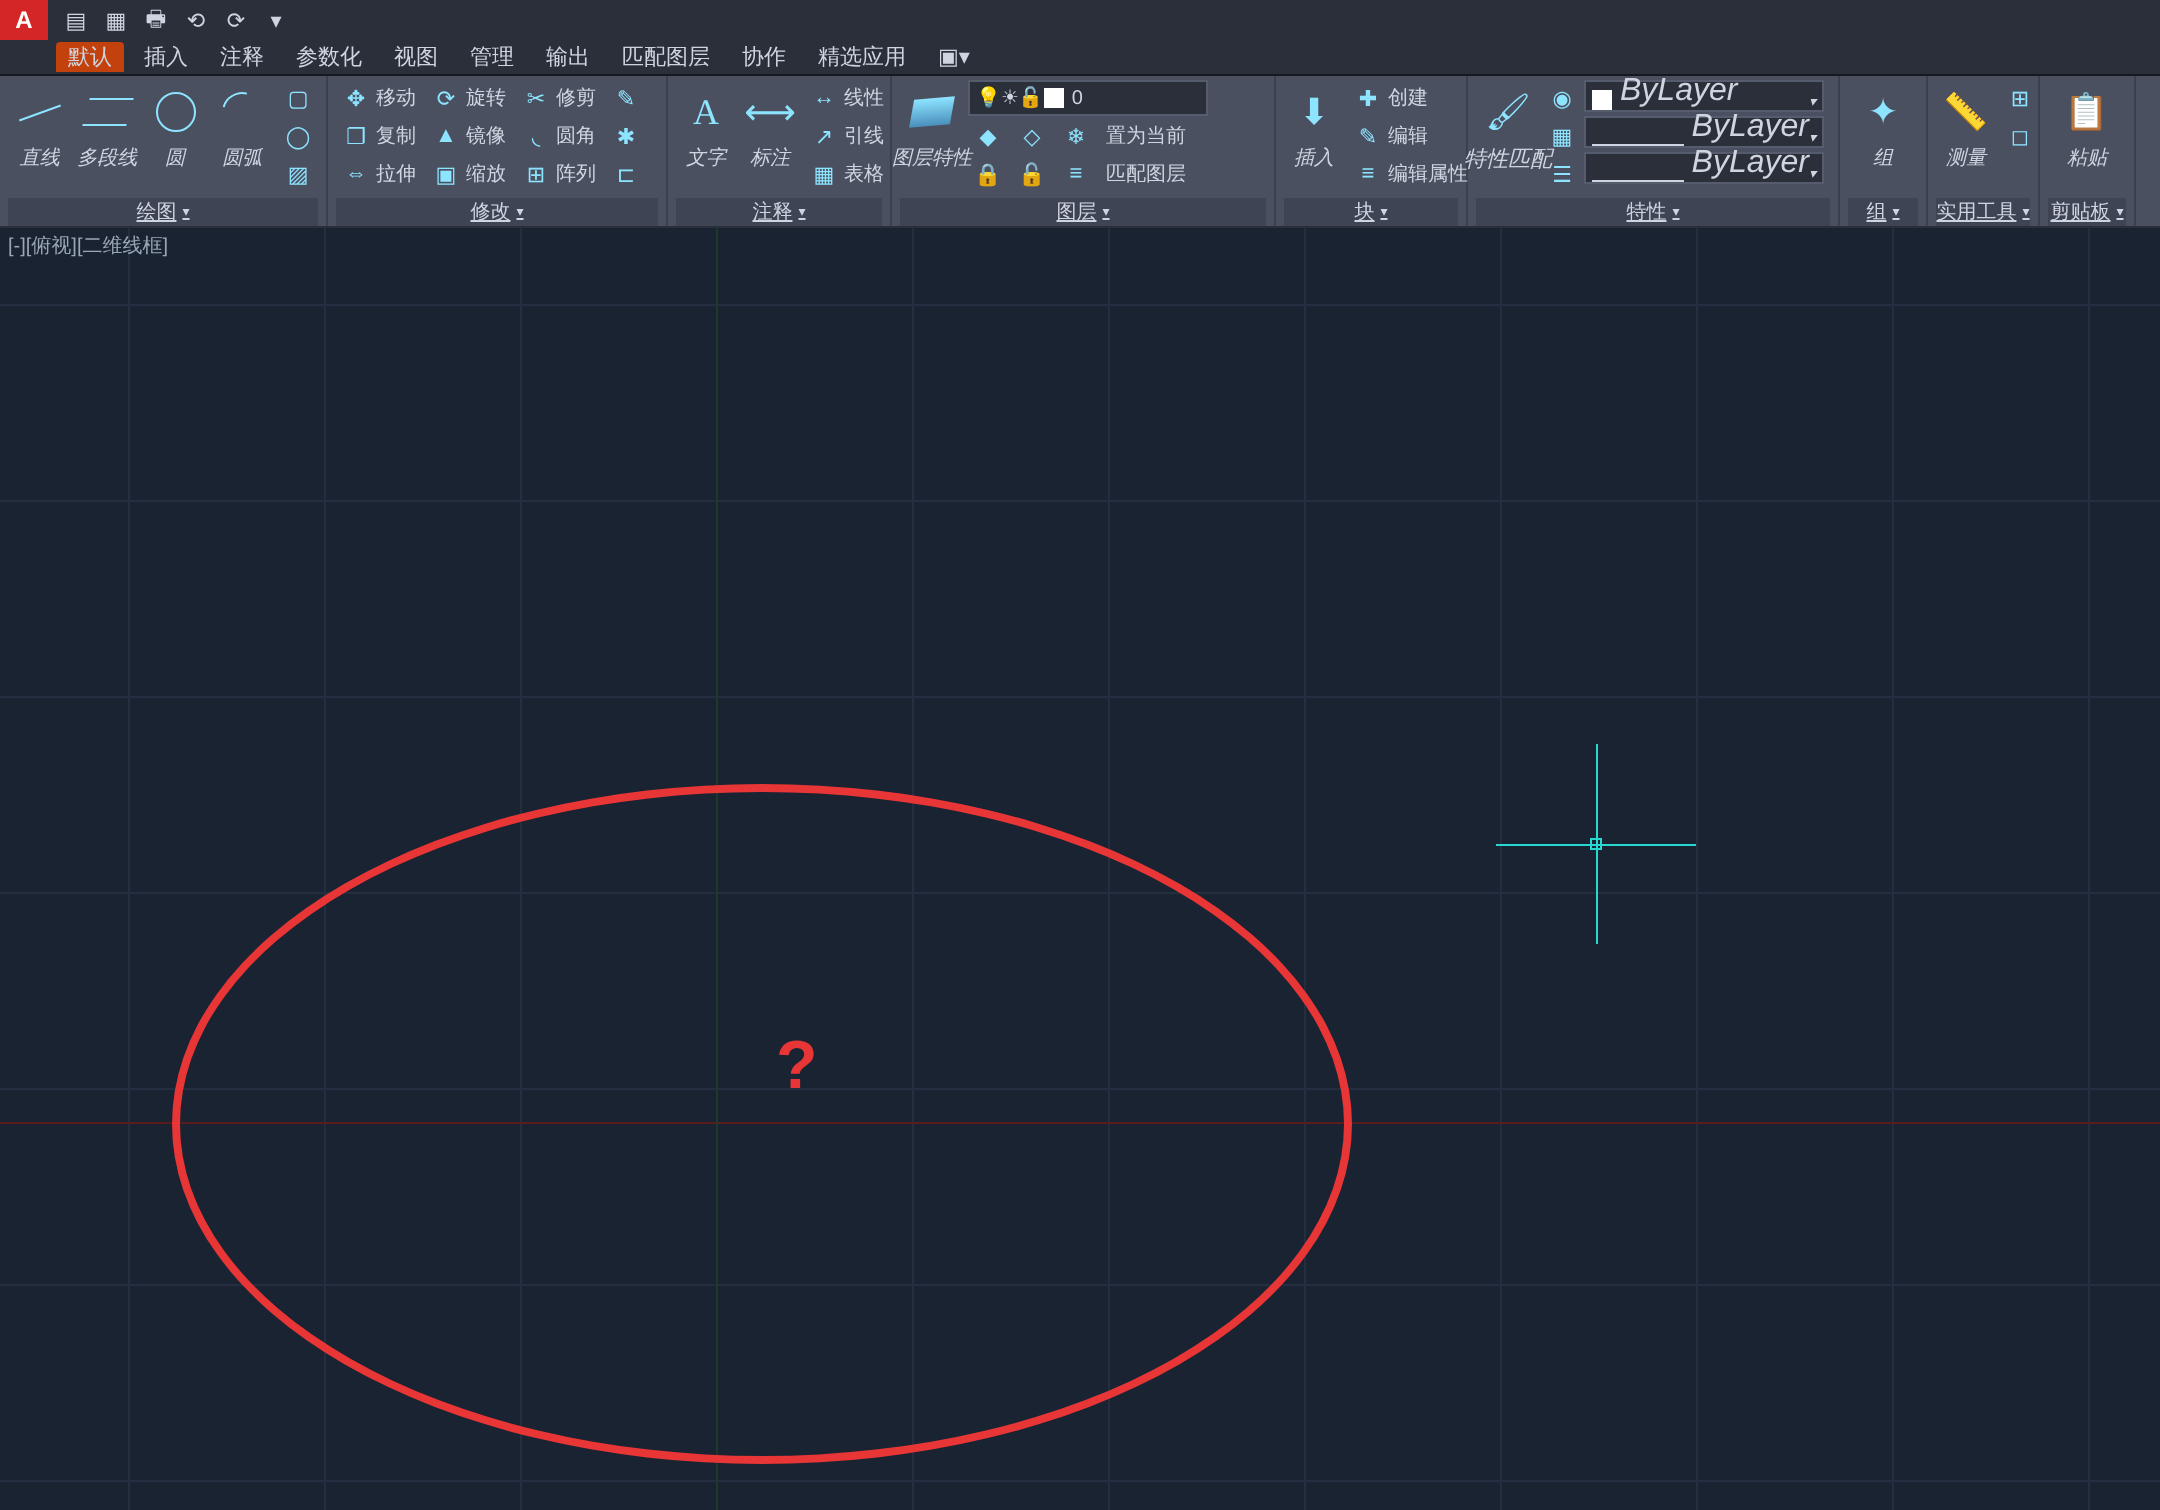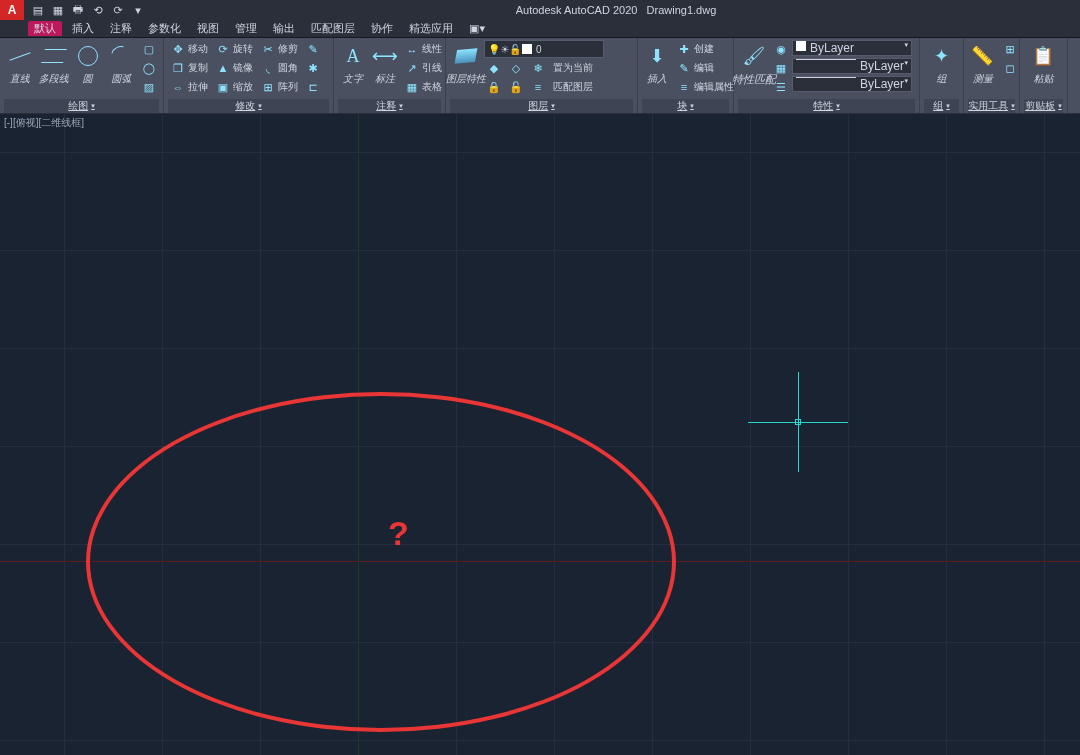--- a/index.html
+++ b/index.html
@@ -8,39 +8,39 @@
 
 .titlebar { height:20px; background:#2a2f3a; display:flex; align-items:center; font-size:10px; }
 .app-icon { width:24px; height:20px; background:#d42626; color:#fff; display:flex; align-items:center; justify-content:center; font-weight:bold; font-size:12px; }
 .qat { display:flex; gap:4px; padding:0 6px; align-items:center; }
 .qat-btn { width:16px; height:16px; color:#cfd5e0; display:flex; align-items:center; justify-content:center; font-size:11px; cursor:pointer; }
 .title-center { flex:1; text-align:center; color:#cfd5e0; font-size:11px; }
 
 
 .menubar { height:18px; background:#2a2f3a; display:flex; padding-left:28px; gap:4px; border-bottom:1px solid #141820; align-items:center; }
 .menu-item { color:#cfd5e0; font-size:11px; padding:0 6px; cursor:pointer; }
-.menu-item.active { background:#be185d; border-radius:2px 2px 0 0; }
+.menu-item.active { background:#c2410c; border-radius:2px 2px 0 0; }
 
 
 .ribbon { height:76px; background:#4a5060; display:flex; border-bottom:1px solid #2a2f3a; }
 .panel { border-right:1px solid #3a4050; display:flex; flex-direction:column; padding:2px 4px 0; position:relative; }
 .panel-body { flex:1; display:flex; align-items:flex-start; gap:2px; }
 .panel-title { height:14px; font-size:10px; color:#cfd5e0; text-align:center; display:flex; align-items:center; justify-content:center; gap:3px; background:#3e4454;text-decoration:underline; }
 .panel-title::after { content:"▾"; font-size:7px; }
 
 .big-btn { width:32px; display:flex; flex-direction:column; align-items:center; gap:2px; cursor:pointer; padding:2px 1px; }
 .big-btn .ico { width:28px; height:28px; display:flex; align-items:center; justify-content:center; color:#8de4ff; font-size:18px; }
 .big-btn .lbl { font-size:10px; color:#cfd5e0; white-space:nowrap;font-style:italic; }
 
 .small-col { display:flex; flex-direction:column; gap:1px; }
 .small-btn { height:18px; display:flex; align-items:center; gap:3px; cursor:pointer; padding:0 3px; font-size:10px; color:#cfd5e0; white-space:nowrap; }
 .small-btn .ico { width:14px; height:14px; display:flex; align-items:center; justify-content:center; color:#8de4ff; font-size:11px; }
 
 .layer-combo { width:120px; height:18px; background:#2a2f3a; border:1px solid #555c6e; display:flex; align-items:center; font-size:10px; color:#cfd5e0; padding:0 3px; cursor:pointer; }
-.prop-combo { width:120px; height:16px; background:#2a2f3a; border:1px solid #555c6e; display:flex; align-items:flex-start; font-size:12px; color:#cfd5e0; padding:0 3px; cursor:pointer; margin-bottom:1px; }
+.prop-combo { width:120px; height:16px; background:#2a2f3a; border:1px solid #555c6e; display:flex; align-items:flex-end; font-size:16px; color:#cfd5e0; padding:0 3px; cursor:pointer; margin-bottom:1px;font-style:italic; }
 .prop-combo::after { content:"▾"; margin-left:auto; font-size:7px; }
 .swatch { width:10px; height:10px; background:#fff; margin-right:4px; }
 .lineprev { width:60px; height:0; border-top:1px solid #cfd5e0; margin-right:4px; }
 
 
 .canvas-wrap { position:relative; height:659px; background:#1a2332; }
 .view-label { position:absolute; left:4px; top:2px; font-size:10px; color:#9aa5b5; z-index:5; }
 .grid { position:absolute; inset:0; background-image:
   linear-gradient(#242e40 1px, transparent 1px),
   linear-gradient(90deg, #242e40 1px, transparent 1px);
@@ -73,24 +73,20 @@
 
 <div class="titlebar">
   <div class="app-icon">A</div>
   <div class="qat">
     <div class="qat-btn">▤</div>
     <div class="qat-btn">▦</div>
     <div class="qat-btn">🖶</div>
     <div class="qat-btn">⟲</div>
     <div class="qat-btn">⟳</div>
     <div class="qat-btn">▾</div>
-  </div>
-  <div class="title-center">
-    <span>Autodesk AutoCAD 2020</span>&nbsp;&nbsp;
-    <span>Drawing1.dwg</span>
   </div>
 </div>
 
 <div class="menubar">
   <div class="menu-item active">默认</div>
   <div class="menu-item">插入</div>
   <div class="menu-item">注释</div>
   <div class="menu-item">参数化</div>
   <div class="menu-item">视图</div>
   <div class="menu-item">管理</div>

